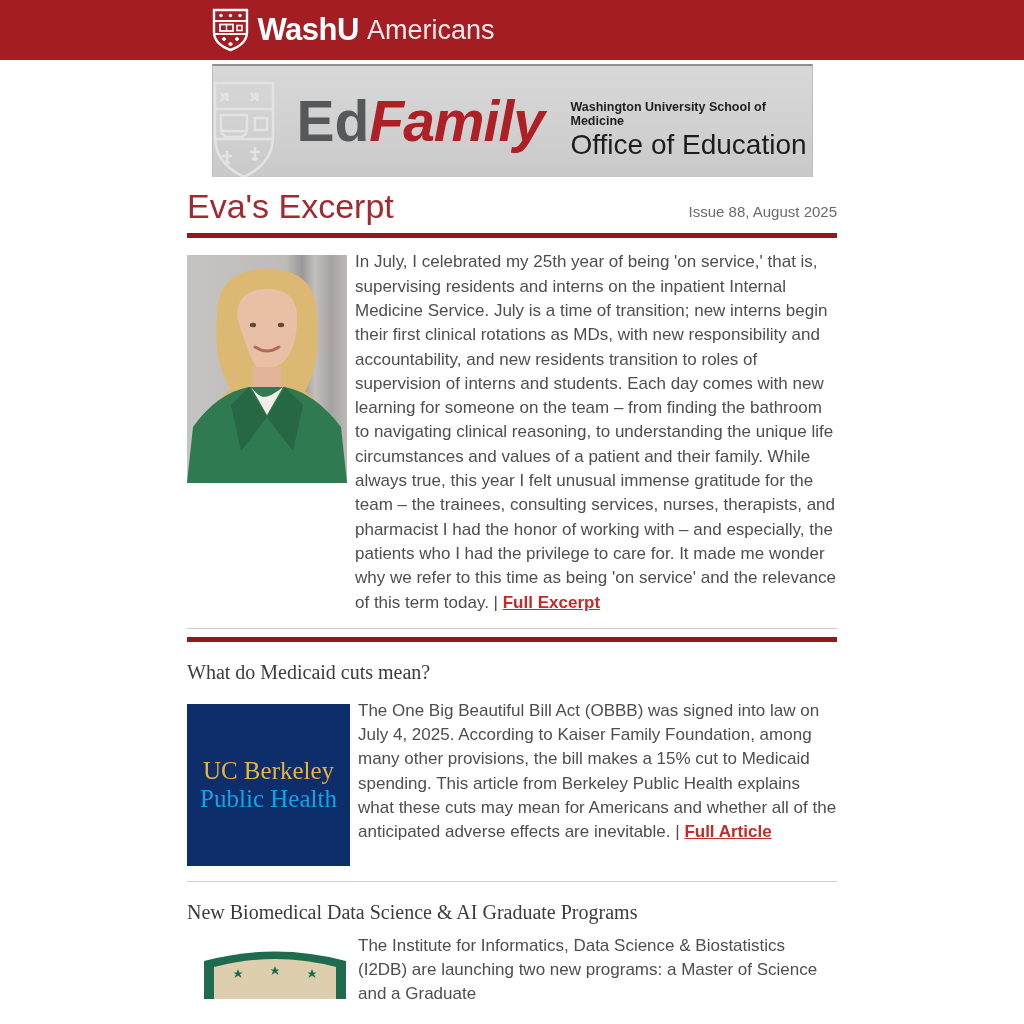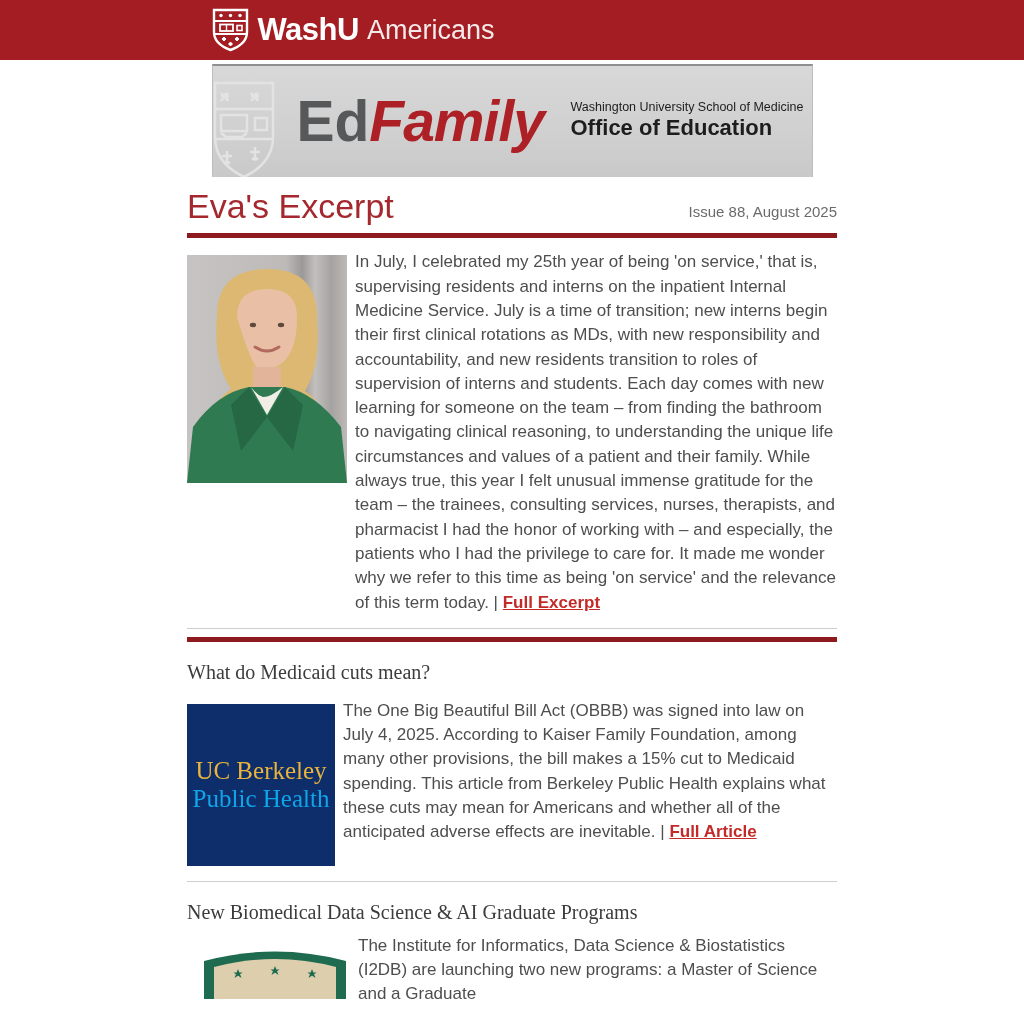--- a/index.html
+++ b/index.html
@@ -19,42 +19,42 @@
   .banner {
     width:599px; height:111px; margin:4px auto 0; position:relative; overflow:hidden;
     background:linear-gradient(180deg,#d8d8d8 0%,#d0d0d0 60%,#c9c9c9 100%);
     border-top:2px solid #8f8f8f; border-left:1px solid #bdbdbd; border-right:1px solid #bdbdbd;
   }
   .banner-watermark { position:absolute; left:0; top:15px; }
   .banner-title { position:absolute; left:84px; top:50%; transform:translateY(-52%); font-size:57px; font-weight:700; white-space:nowrap; }
   .ed { color:#57585a; }
   .update { color:#ad2026; font-style:italic; letter-spacing:-1px; }
   .banner-right { position:absolute; left:358px; top:34px; color:#1d1d1d; }
-  .org1 { font-size:12.5px; font-weight:400; }
-  .org2 { font-size:22px; font-weight:700; margin-top:1px; }
+  .org1 { font-size:12.5px; font-weight:700; }
+  .org2 { font-size:28px; font-weight:400; margin-top:1px; }
 
   
   .main { width:650px; margin:0 auto; }
   .section-head { display:flex; justify-content:space-between; align-items:flex-end; margin-top:11px; }
   .h1 { font-size:34px; font-weight:400; color:#a4282e; margin:0; line-height:1.1; }
   .h1-lg { font-size:36px; margin-top:18px; }
   .issue { font-size:15px; color:#6a6a6a; padding-bottom:5px; }
   .rule { height:5px; background:#8d1a1f; margin-top:8px; }
   .hairline { height:1px; background:#cfcfcf; margin-top:13px; }
 
   .row { display:flex; gap:8px; margin-top:17px; }
   .body-text { font-size:17px; line-height:24.3px; color:#4e4e4e; margin:-5px 0 0 0; flex:1; }
   .article-link { color:#c32b29; font-weight:700; text-decoration:underline; cursor:pointer; }
 
   .h2 { font-family:"Liberation Serif", serif; font-weight:500; font-size:20px; color:#3c3c3c; margin:18px 0 0 0; line-height:1.25; }
   .h2-narrow { max-width:560px; }
 
   .photo { width:160px; height:228px; flex:none; }
   .berkeley-box {
-    width:148px; height:162px; flex:none; background:#0e2d6b;
+    width:163px; height:162px; flex:none; background:#0e2d6b;
     display:flex; flex-direction:column; justify-content:center; align-items:center;
     font-family:"Liberation Serif", serif; line-height:1.12;
   }
   .berk1 { color:#e9b43a; font-size:25px; }
   .berk2 { color:#0ea5e9; font-size:25px;text-align:right; }
 
   .crest-wrap { width:163px; flex:none; padding-left:13px; box-sizing:border-box; }
 </style>
 </head>
 <body>

